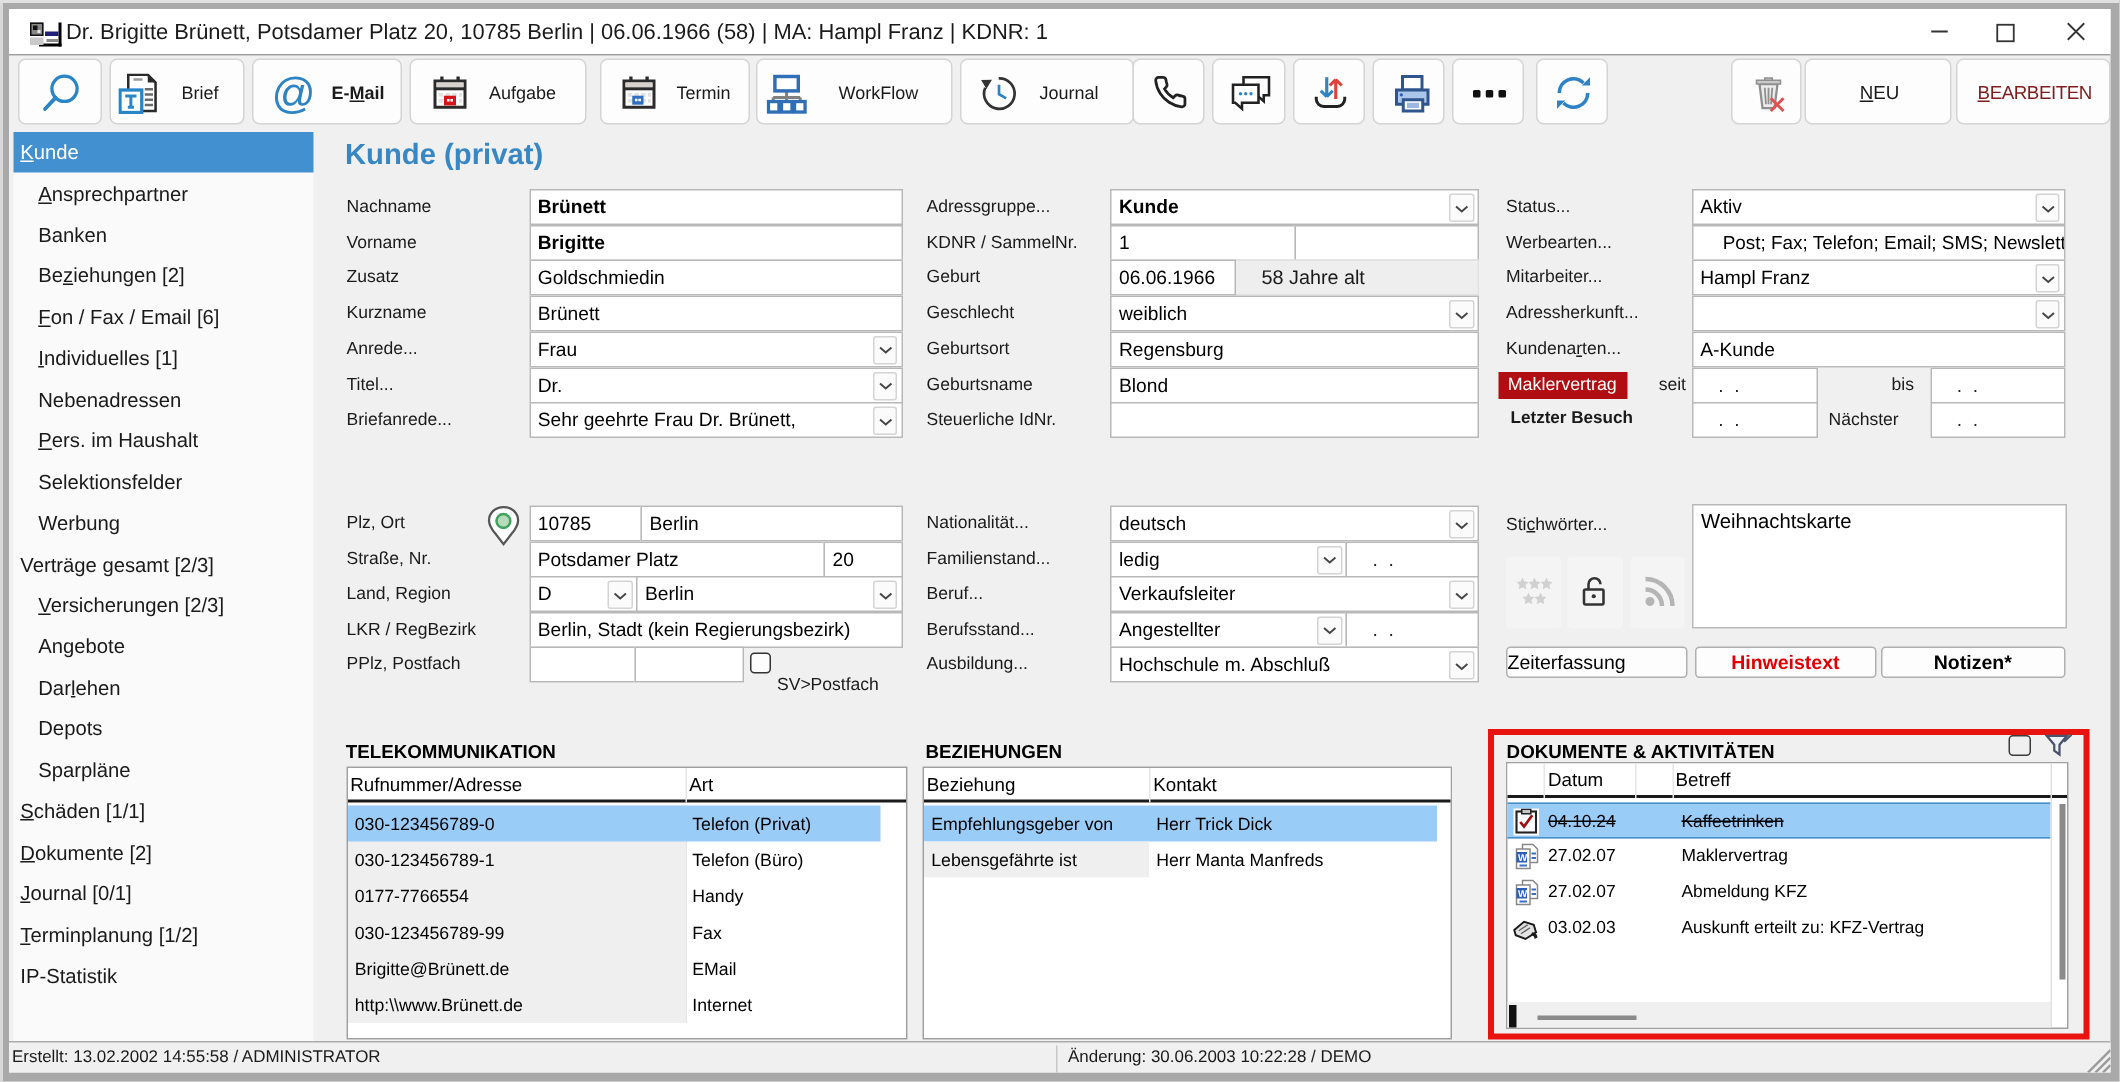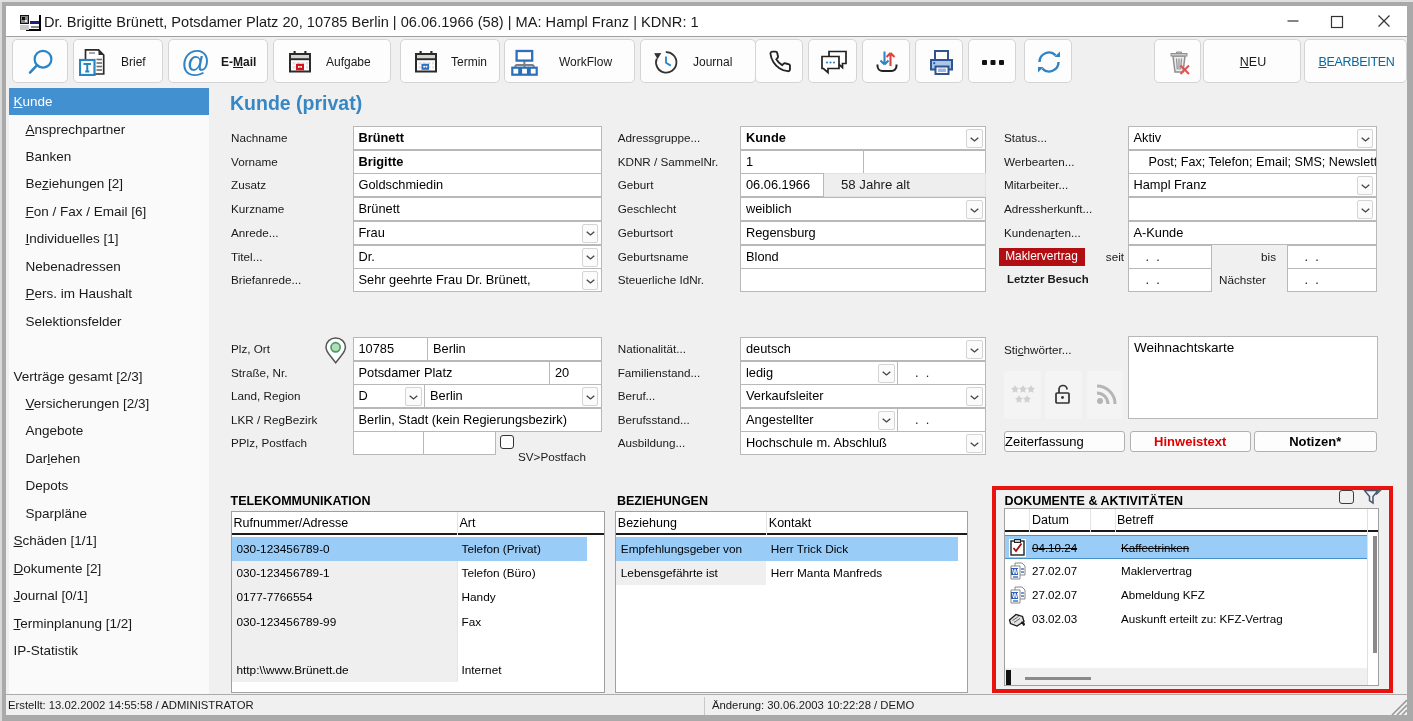--- a/index.html
+++ b/index.html
@@ -200,33 +200,34 @@
         <line x1="11.5" y1="10.5" x2="12.3" y2="21.5" stroke="#8f8f8f" stroke-width="1.2"></line>
         <line x1="14" y1="10.5" x2="14" y2="21.5" stroke="#8f8f8f" stroke-width="1.2"></line>
         <line x1="16.5" y1="10.5" x2="15.7" y2="21.5" stroke="#8f8f8f" stroke-width="1.2"></line>
         <path d="M15.5 17.5 L24 26 M24 17.5 L15.5 26" stroke="#e05252" stroke-width="2"></path>
       </svg>
     </div>
     <div class="tbtn" style="left:1197px; width:98px;">
       <div class="abs" style="left:0; width:98px; top:15px; text-align:center; font-size:12.5px; color:#1a1a1a;"><span style="text-decoration:underline">N</span>EU</div>
     </div>
     <div class="tbtn" style="left:1298px; width:103px;">
-      <div class="abs" style="left:0; width:103px; top:15px; text-align:center; font-size:12.5px; letter-spacing:-0.3px; color:#0369a1;"><span style="text-decoration:underline">B</span>EARBEITEN</div>
+      <div class="abs" style="left:0; width:103px; top:15px; text-align:center; font-size:12.5px; letter-spacing:-0.3px; color:#7f1d1d;"><span style="text-decoration:underline">B</span>EARBEITEN</div>
     </div>
   </div>
   <div id="sidebar">
     <div class="nav sel" style="top:0; padding-left:5px;"><span style="text-decoration:underline">K</span>unde</div>
     <div class="nav" style="top:28px; padding-left:17px;"><span style="text-decoration:underline">A</span>nsprechpartner</div>
     <div class="nav" style="top:55.4px; padding-left:17px;">Banken</div>
     <div class="nav" style="top:82.9px; padding-left:17px;">Be<span style="text-decoration:underline">z</span>iehungen [2]</div>
     <div class="nav" style="top:110.3px; padding-left:17px;"><span style="text-decoration:underline">F</span>on / Fax / Email [6]</div>
     <div class="nav" style="top:137.8px; padding-left:17px;"><span style="text-decoration:underline">I</span>ndividuelles [1]</div>
     <div class="nav" style="top:165.2px; padding-left:17px;">Nebenadressen</div>
     <div class="nav" style="top:192.7px; padding-left:17px;"><span style="text-decoration:underline">P</span>ers. im Haushalt</div>
     <div class="nav" style="top:220.1px; padding-left:17px;">Selektionsfelder</div>
+    <div class="nav" style="top:247.6px; padding-left:17px;">Werbung</div>
     <div class="nav" style="top:275px; padding-left:5px;">Verträge <span style="text-decoration:underline">g</span>esamt [2/3]</div>
     <div class="nav" style="top:302.5px; padding-left:17px;"><span style="text-decoration:underline">V</span>ersicherungen [2/3]</div>
     <div class="nav" style="top:329.9px; padding-left:17px;">Angebote</div>
     <div class="nav" style="top:384.8px; padding-left:17px;">Depots</div>
     <div class="nav" style="top:357.4px; padding-left:17px;">Dar<span style="text-decoration:underline">l</span>ehen</div>
     <div class="nav" style="top:412.3px; padding-left:17px;">Sparpläne</div>
     <div class="nav" style="top:439.7px; padding-left:5px;"><span style="text-decoration:underline">S</span>chäden [1/1]</div>
     <div class="nav" style="top:467.2px; padding-left:5px;"><span style="text-decoration:underline">D</span>okumente [2]</div>
     <div class="nav" style="top:494.6px; padding-left:5px;"><span style="text-decoration:underline">J</span>ournal [0/1]</div>
     <div class="nav" style="top:522.1px; padding-left:5px;"><span style="text-decoration:underline">T</span>erminplanung [1/2]</div>
@@ -433,20 +434,24 @@
           <span class="abs" style="left:230px;">Telefon (Büro)</span>
         </div>
     <div class="trow" style="left:0; top:73.4px; width:355.5px; height:24.2px;">
           <span class="abs" style="left:5px;">0177-7766554</span>
           <span class="abs" style="left:230px;">Handy</span>
         </div>
     <div class="trow" style="left:0; top:97.6px; width:355.5px; height:24.2px;">
           <span class="abs" style="left:5px;">030-123456789-99</span>
           <span class="abs" style="left:230px;">Fax</span>
         </div>
+    <div class="trow" style="left:0; top:121.8px; width:355.5px; height:24.2px;">
+          <span class="abs" style="left:5px;">Brigitte@Brünett.de</span>
+          <span class="abs" style="left:230px;">EMail</span>
+        </div>
     <div class="trow" style="left:0; top:146px; width:355.5px; height:24.2px;">
           <span class="abs" style="left:5px;">http:\\www.Brünett.de</span>
           <span class="abs" style="left:230px;">Internet</span>
         </div>
   </div>
 
   <div class="ttl" style="left:611px; top:488px;">BEZIEHUNGEN</div>
   <div class="tbl" style="left:608.8px; top:505px; width:352.8px; height:181.5px;">
     <div class="thead">
       <div class="th" style="left:2px;">Beziehung</div>

